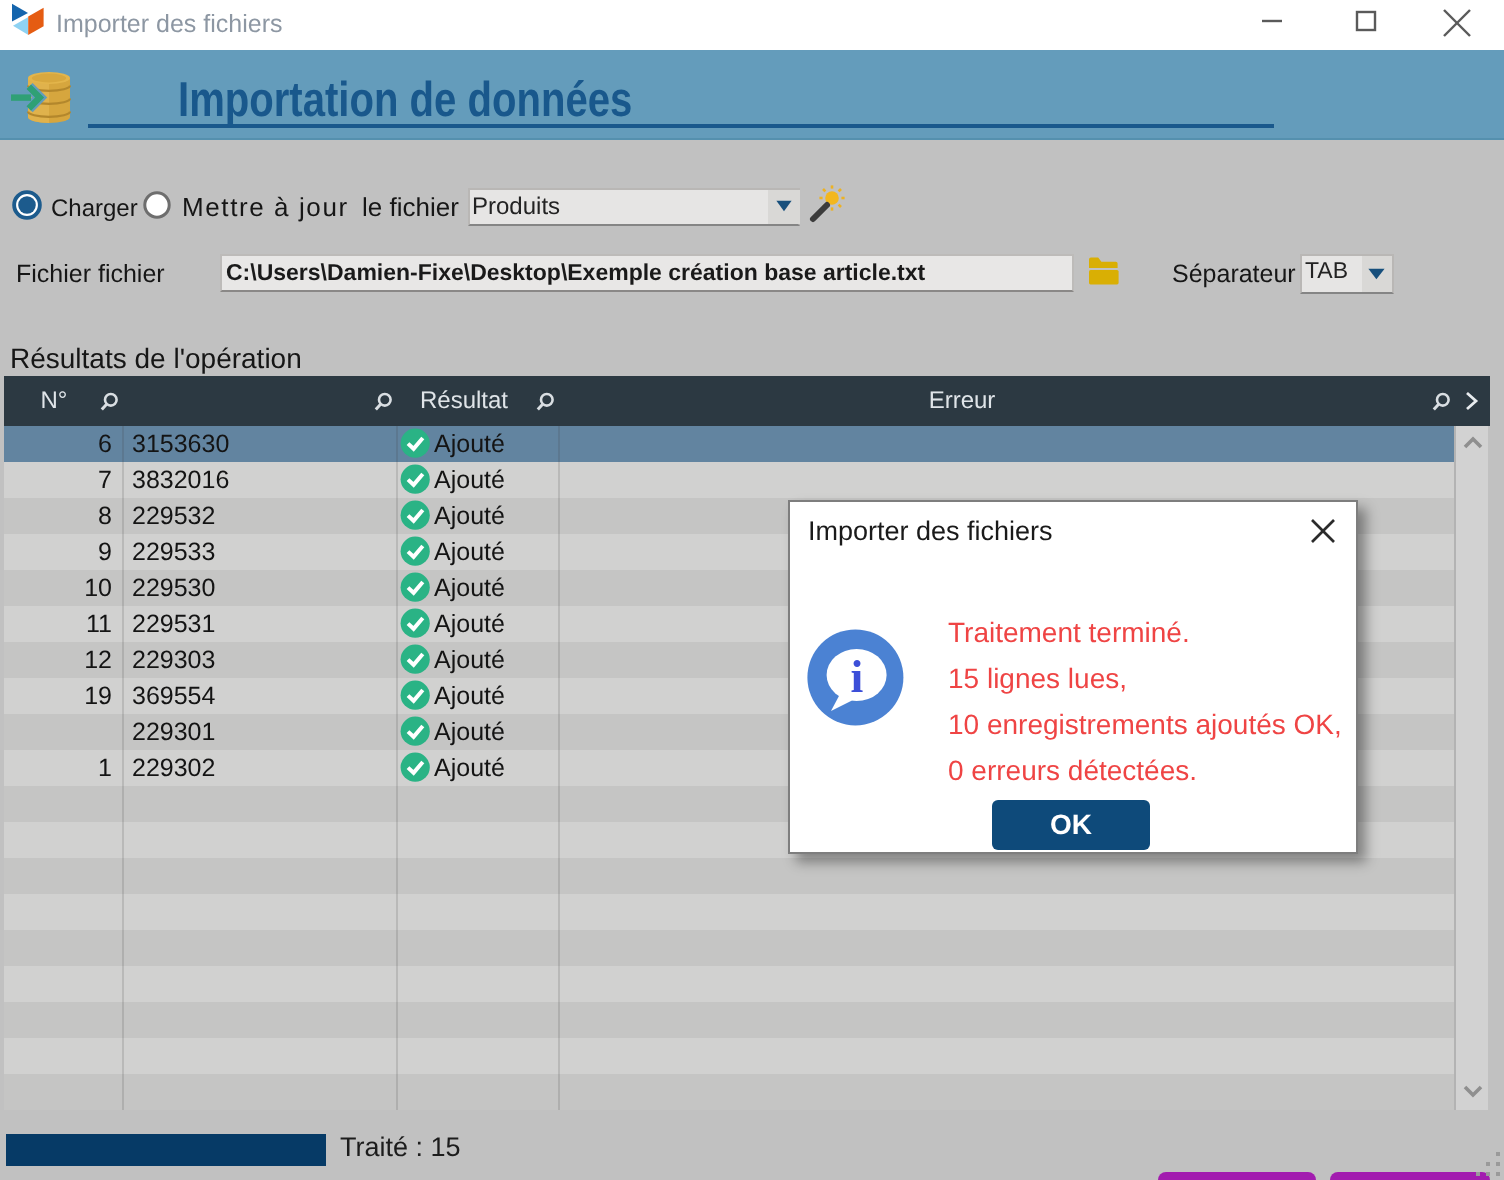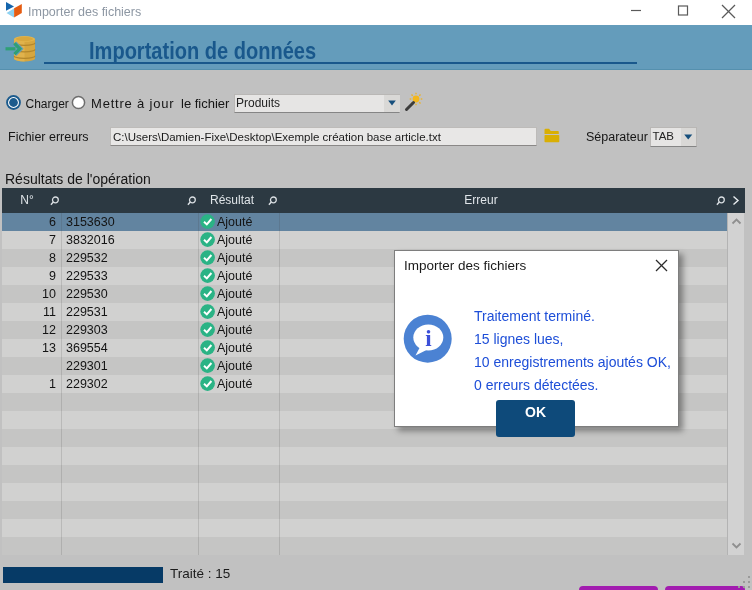--- a/index.html
+++ b/index.html
@@ -101,23 +101,23 @@
     <line x1="9.7" y1="12.3" x2="8.5" y2="13.5"></line>
     <line x1="8.3" y1="9.0" x2="6.7" y2="9.0"></line>
     <line x1="9.7" y1="5.7" x2="8.5" y2="4.5"></line>
     <line x1="13.0" y1="4.3" x2="13.0" y2="2.7"></line>
     <line x1="16.3" y1="5.7" x2="17.5" y2="4.5"></line>
   </g>
   <circle cx="13" cy="9" r="3.4" fill="#f3b71d"></circle>
   <line x1="3.5" y1="19.5" x2="10.5" y2="12.5" stroke="#3c3c3c" stroke-width="3" stroke-linecap="round"></line>
 </svg>
 
-<div class="abs lbl" style="left:8px;top:129.5px;font-size:12.5px;">Fichier erreurs</div>
+<div class="abs lbl" style="left:8px;top:129.5px;font-size:12.5px;">Fichier fichier</div>
 <div class="abs" style="left:110px;top:126.5px;width:427px;height:19.5px;background:#e8e7e6;border:1px solid #bdbbb9;border-bottom:1px solid #8a8887;box-sizing:border-box;"></div>
-<div class="abs" style="left:113px;top:130.5px;font-size:11.5px;color:#1a1a1a;">C:\Users\Damien-Fixe\Desktop\Exemple création base article.txt</div>
+<div class="abs" style="left:113px;top:130.5px;font-size:11.5px;color:#1a1a1a;font-weight:bold;">C:\Users\Damien-Fixe\Desktop\Exemple création base article.txt</div>
 
 <svg class="abs" style="left:543px;top:127px" width="19" height="17" viewBox="0 0 19 17">
   <path d="M1.5,7 v-4.2 q0,-1 1,-1 h3.6 l1.6,2.1 h7.2 q0.9,0 0.9,0.9 v2.2 z" fill="#d9af04"></path>
   <rect x="1.5" y="8" width="14.8" height="7.2" rx="0.8" fill="#d9af04"></rect>
 </svg>
 <div class="abs lbl" style="left:586px;top:129.5px;font-size:12.5px;">Séparateur</div>
 <div class="abs" style="left:650px;top:127px;width:47px;height:19.5px;background:#e6e5e4;border:1px solid #b9b7b5;border-bottom:1px solid #858585;box-sizing:border-box;"></div>
 <div class="abs" style="left:681px;top:128px;width:15px;height:17.5px;background:#d9d8d6;"></div>
 <div class="abs" style="left:652.5px;top:129.5px;font-size:11.5px;color:#232323;">TAB</div>
 <svg class="abs" style="left:684px;top:133.5px" width="9" height="6" viewBox="0 0 9 6">
@@ -230,21 +230,21 @@
         <div class="caj">Ajouté</div>
         <div class="div1"></div>
         <div class="div2"></div>
         <div class="div3"></div>
       </div>
     <svg class="abs" style="left:197.5px;top:134px" width="16" height="16" viewBox="0 0 16 16">
         <circle cx="7.6" cy="7.6" r="7.3" fill="#2ab385"></circle>
         <polyline points="4,7.8 6.8,10.4 11.4,5" fill="none" stroke="#ffffff" stroke-width="2"></polyline>
       </svg>
     <div class="row rl" style="top:151px;">
-        <div class="cnum" style="right:auto;left:0;width:54px;">13</div>
+        <div class="cnum" style="right:auto;left:0;width:54px;">19</div>
         <div class="cid">369554</div>
         <div class="caj">Ajouté</div>
         <div class="div1"></div>
         <div class="div2"></div>
         <div class="div3"></div>
       </div>
     <svg class="abs" style="left:197.5px;top:152px" width="16" height="16" viewBox="0 0 16 16">
         <circle cx="7.6" cy="7.6" r="7.3" fill="#2ab385"></circle>
         <polyline points="4,7.8 6.8,10.4 11.4,5" fill="none" stroke="#ffffff" stroke-width="2"></polyline>
       </svg>
@@ -333,22 +333,22 @@
   <svg style="position:absolute;right:10px;top:8px" width="13" height="13" viewBox="0 0 13 13">
     <line x1="1" y1="1" x2="12" y2="12" stroke="#2b2b2b" stroke-width="1.3"></line>
     <line x1="12" y1="1" x2="1" y2="12" stroke="#2b2b2b" stroke-width="1.3"></line>
   </svg>
   <svg style="position:absolute;left:8px;top:63px" width="50" height="50" viewBox="0 0 50 50">
     <circle cx="24.7" cy="24.7" r="24" fill="#4b82d3"></circle>
     <ellipse cx="25.3" cy="23.5" rx="15" ry="13" fill="#ffffff"></ellipse>
     <polygon points="17,33 12.5,41.5 23,36.2" fill="#ffffff"></polygon>
     <text x="25.5" y="32" font-family="Liberation Serif, serif" font-size="23" font-weight="bold" fill="#3c4fd8" text-anchor="middle">i</text>
   </svg>
-  <div style="position:absolute;left:79px;top:54px;font-size:14px;line-height:23px;color:#1d4ed8;white-space:nowrap;">Traitement terminé.<br>15 lignes lues,<br>10 enregistrements ajoutés OK,<br>0 erreurs détectées.</div>
-  <div style="position:absolute;left:101px;top:149px;width:79px;height:37px;background:#0e4a7a;border-radius:3px;color:#ffffff;font-size:14px;font-weight:bold;text-align:center;line-height:25px;">OK</div>
+  <div style="position:absolute;left:79px;top:54px;font-size:14px;line-height:23px;color:#ef4444;white-space:nowrap;">Traitement terminé.<br>15 lignes lues,<br>10 enregistrements ajoutés OK,<br>0 erreurs détectées.</div>
+  <div style="position:absolute;left:101px;top:149px;width:79px;height:25px;background:#0e4a7a;border-radius:3px;color:#ffffff;font-size:14px;font-weight:bold;text-align:center;line-height:25px;">OK</div>
 </div>
 
 <div class="abs" id="pbar"></div>
 <div class="abs" id="traite">Traité : 15</div>
 <div class="abs btn" style="left:579px;width:79px;">
   <span style="position:absolute;left:20px;top:5px;">Go !</span>
   <svg style="position:absolute;left:60px;top:7px" width="13" height="11" viewBox="0 0 13 11">
     <polyline points="1.5,5 5,9 11.5,1" stroke="#ffffff" stroke-width="2.8" fill="none"></polyline>
   </svg>
 </div>

